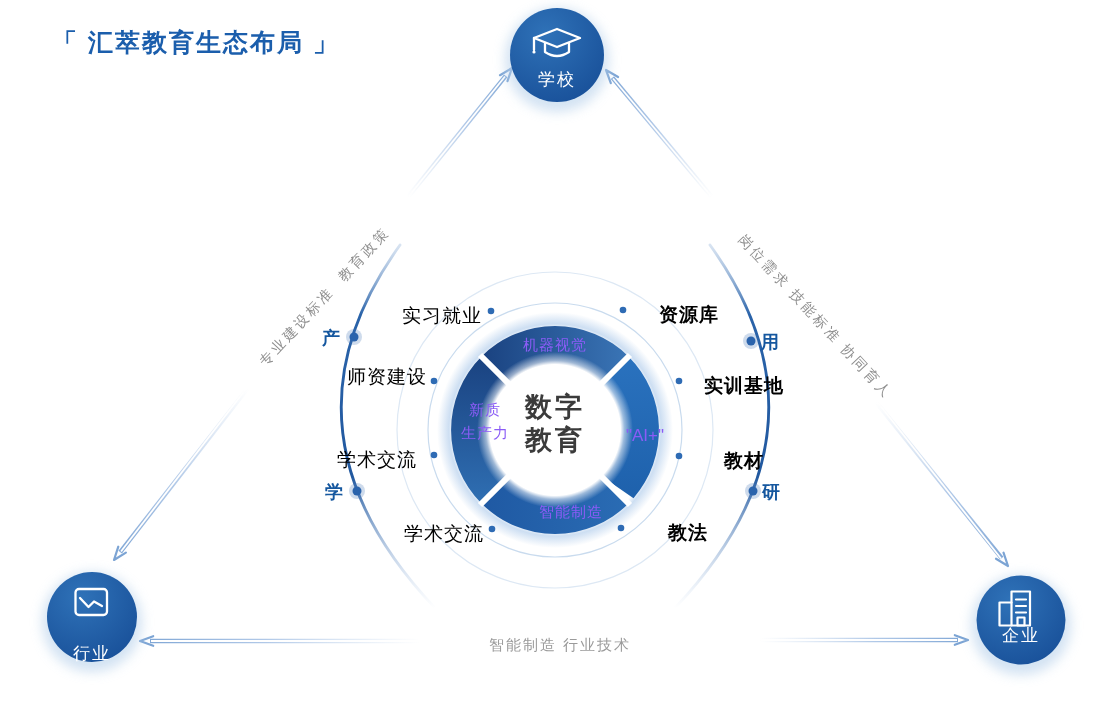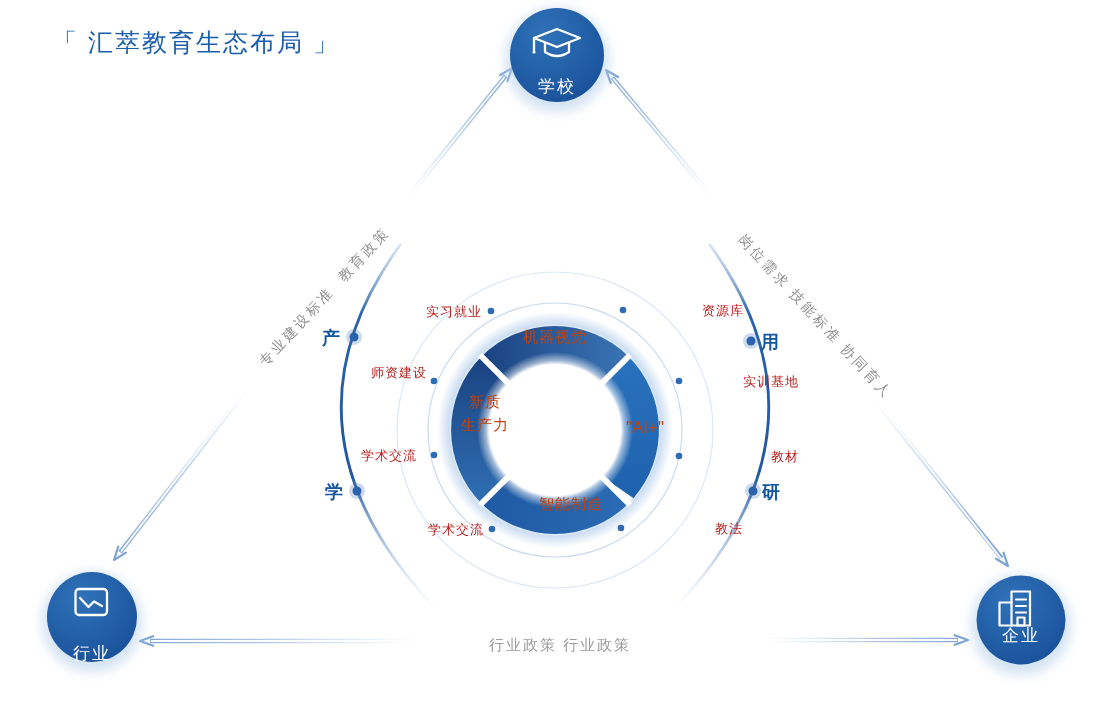--- a/index.html
+++ b/index.html
@@ -3,31 +3,31 @@
 <meta charset="utf-8">
 <style>
   html,body{margin:0;padding:0;}
   body{
     width:1096px;height:710px;position:relative;overflow:hidden;background:#ffffff;
     font-family:"Liberation Sans","DejaVu Sans",sans-serif;
   }
   #scene{position:absolute;left:0;top:0;width:1096px;height:710px;}
   .abs{position:absolute;}
   .title{
-    left:52px;top:26px;font-size:25px;font-weight:normal;color:#1b5eac;letter-spacing:2px;
+    left:52px;top:26px;font-size:25px;font-weight:bold;color:#1b5eac;letter-spacing:2px;
   }
   .hub-center{
     left:455px;top:391px;width:200px;text-align:center;
     font-size:27px;line-height:33px;font-weight:bold;color:#3b3b3b;letter-spacing:3px;
   }
-  .ring-label{color:#c2410c;font-size:15px;letter-spacing:1px;text-align:center;}
+  .ring-label{color:#8b5cf6;font-size:15px;letter-spacing:1px;text-align:center;margin-top:8px;}
   .ring-label.ai{font-size:17px;letter-spacing:0;}
   .ring-label.leftseg{text-align:center;line-height:23px;}
-  .orbit-label{font-size:13px;color:#b91c1c;letter-spacing:1px;}
-  .o-right{text-align:right;}
+  .orbit-label{font-size:19px;color:#000000;letter-spacing:1px;}
+  .o-right{text-align:center;font-weight:bold;}
   .o-left{text-align:right;}
   .corner-marker{font-size:18px;font-weight:bold;color:#15579f;width:40px;text-align:center;}
   .edge-text{font-size:14px;color:#8f8f8f;letter-spacing:3px;white-space:pre;text-align:center;}
   .edge-left{left:175px;top:288px;width:300px;transform:rotate(-47deg);}
   .edge-right{left:655px;top:308px;width:320px;transform:rotate(47deg);}
   .bottom-text{left:430px;top:636px;width:260px;text-align:center;font-size:15px;color:#9b9b9b;letter-spacing:2px;white-space:pre;}
   .node-label{color:#ffffff;font-size:17px;letter-spacing:2px;width:100px;text-align:center;font-weight:500;}
   .txt{z-index:3;}
 </style>
 </head>
@@ -219,20 +219,22 @@
       <line x1="1016" y1="606" x2="1026" y2="606"></line>
       <line x1="1016" y1="612.5" x2="1026" y2="612.5"></line>
       <rect x="1017.5" y="617.5" width="7" height="8"></rect>
     </g>
   </g>
 </svg>
 
 <div class="abs txt title">「 汇萃教育生态布局 」</div>
 
 <div class="abs txt hub-center">
+  <div>数字</div>
+  <div>教育</div>
 </div>
 
 <div class="abs txt ring-label" style="left:480px;top:328px;width:150px;">机器视觉</div>
 <div class="abs txt ring-label ai" style="left:605px;top:418px;width:80px;">"AI+"</div>
 <div class="abs txt ring-label" style="left:496px;top:495px;width:150px;">智能制造</div>
 <div class="abs txt ring-label leftseg" style="left:450px;top:390px;width:70px;">
   <div>新质</div>
   <div>生产力</div>
 </div>
 
@@ -245,17 +247,17 @@
 <div class="abs txt orbit-label o-right" style="left:689px;top:448px;width:110px;">教材</div>
 <div class="abs txt orbit-label o-right" style="left:633px;top:520px;width:110px;">教法</div>
 
 <div class="abs txt corner-marker" style="left:311px;top:326px;">产</div>
 <div class="abs txt corner-marker" style="left:314px;top:480px;">学</div>
 <div class="abs txt corner-marker" style="left:750px;top:330px;">用</div>
 <div class="abs txt corner-marker" style="left:751px;top:480px;">研</div>
 
 <div class="abs txt edge-text edge-left">专业建设标准  教育政策</div>
 <div class="abs txt edge-text edge-right">岗位需求 技能标准 协同育人</div>
-<div class="abs txt bottom-text">行业政策 行业政策</div>
-
-<div class="abs txt node-label" style="left:507px;top:75px;">学校</div>
+<div class="abs txt bottom-text">智能制造 行业技术</div>
+
+<div class="abs txt node-label" style="left:507px;top:68px;">学校</div>
 <div class="abs txt node-label" style="left:42px;top:622px;margin-top:20px;">行业</div>
 <div class="abs txt node-label" style="left:971px;top:624px;">企业</div>
 
 </body></html>

